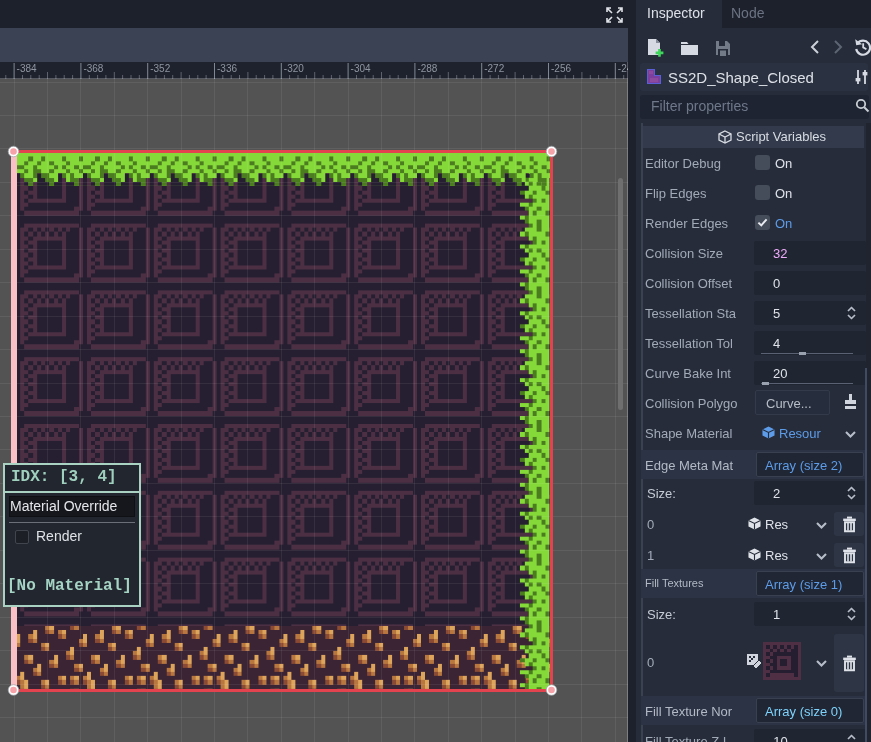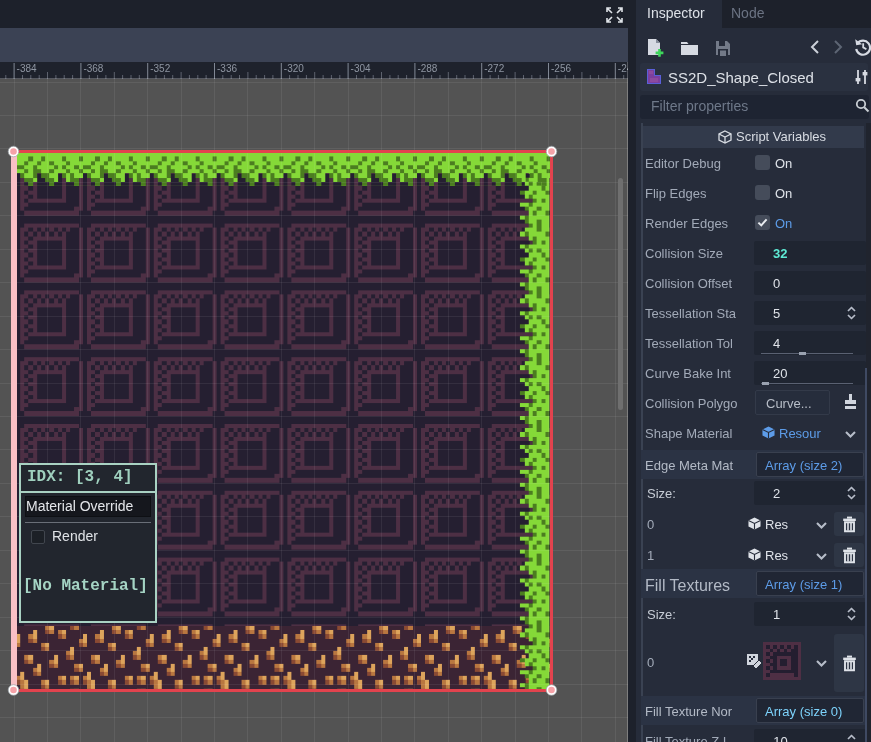--- a/index.html
+++ b/index.html
@@ -482,21 +482,21 @@
           <circle cx="13.5" cy="72.5" r="3.3"></circle>
           <circle cx="551.5" cy="72.5" r="3.3"></circle>
           <circle cx="551.5" cy="611" r="3.3"></circle>
           <circle cx="13.5" cy="611" r="3.3"></circle>
         </g>
       </g>
     </svg>
 
     <div class="abs" style="left:618px;top:99px;width:5px;height:232px;background:#6f6f6f;border-radius:3px;"></div>
 
-    <div class="abs" style="left:3px;top:384px;width:138px;height:160px;background:#22262e;border:2px solid #a9d2c3;margin-left:16px;">
+    <div class="abs" style="left:3px;top:384px;width:138px;height:144px;background:#22262e;border:2px solid #a9d2c3;">
       <div class="abs" style="left:6px;top:3px;width:128px;height:20px;font-family:'Liberation Mono',monospace;font-size:16px;font-weight:bold;color:#9fd0be;">IDX: [3, 4]</div>
       <div class="abs" style="left:0;top:26px;width:134px;height:2px;background:#a9d2c3;"></div>
       <div class="abs" style="left:4px;top:31px;width:126px;height:21px;background:#15171d;border:1px solid #0e1014;color:#e4e6ea;font-size:14px;line-height:19px;">Material Override</div>
       <div class="abs" style="left:4px;top:57px;width:126px;height:1px;background:#6a6f78;"></div>
       <div class="abs" style="left:10px;top:65px;width:14px;height:14px;background:#1c2026;border:1px solid #41464e;border-radius:2px;"></div>
       <div class="abs" style="left:31px;top:63px;color:#dfe2e6;font-size:14px;">Render</div>
       <div class="abs" style="left:2px;top:112px;width:134px;font-family:'Liberation Mono',monospace;font-size:16px;font-weight:bold;color:#a5d4c4;">[No Material]</div>
     </div>
   </div>
 
@@ -587,21 +587,21 @@
         <div class="abs" style="left:119px;top:62px;width:15px;height:15px;background:#454c5a;border-radius:3px;"></div>
         <div class="abs" style="left:139px;top:63px;font-size:13px;color:#dfe3e9;font-weight:normal;white-space:nowrap;">On</div>
         <div class="abs" style="left:9px;top:93px;width:106px;font-size:13px;color:#a2aab8;white-space:nowrap;overflow:hidden;">Render Edges</div>
         <div class="abs" style="left:119px;top:92px;width:15px;height:15px;background:#454c5a;border-radius:3px;"></div>
         <svg class="abs" style="left:119px;top:92px" width="15" height="15" viewBox="0 0 15 15">
           <path d="M3.4 7.6 L6.3 10.4 L11.6 4.4" stroke="#e8ebef" stroke-width="2" fill="none"></path>
         </svg>
         <div class="abs" style="left:139px;top:93px;font-size:13px;color:#5d9ce8;font-weight:normal;white-space:nowrap;">On</div>
         <div class="abs" style="left:9px;top:123px;width:106px;font-size:13px;color:#a2aab8;white-space:nowrap;overflow:hidden;">Collision Size</div>
         <div class="abs" style="left:118px;top:118px;width:112px;height:24px;background:#1f2531;border-radius:2px;"></div>
-        <div class="abs" style="left:137px;top:123px;font-size:13px;color:#5eead4;font-weight:bold;white-space:nowrap;">32</div>
+        <div class="abs" style="left:137px;top:123px;font-size:13px;color:#f0abfc;font-weight:normal;white-space:nowrap;">32</div>
         <div class="abs" style="left:9px;top:153px;width:106px;font-size:13px;color:#a2aab8;white-space:nowrap;overflow:hidden;">Collision Offset</div>
         <div class="abs" style="left:118px;top:148px;width:112px;height:24px;background:#1f2531;border-radius:2px;"></div>
         <div class="abs" style="left:137px;top:153px;font-size:13px;color:#dfe3e9;font-weight:normal;white-space:nowrap;">0</div>
         <div class="abs" style="left:9px;top:183px;width:106px;font-size:13px;color:#a2aab8;white-space:nowrap;overflow:hidden;">Tessellation Sta</div>
         <div class="abs" style="left:118px;top:178px;width:112px;height:24px;background:#1f2531;border-radius:2px;"></div>
         <div class="abs" style="left:137px;top:183px;font-size:13px;color:#dfe3e9;font-weight:normal;white-space:nowrap;">5</div>
         <svg class="abs" style="left:210px;top:182px" width="11" height="16" viewBox="0 0 11 16">
           <path d="M2 6 L5.5 2.5 L9 6 M2 10 L5.5 13.5 L9 10" stroke="#b7bdc9" stroke-width="1.7" fill="none" stroke-linejoin="round"></path>
         </svg>
         <div class="abs" style="left:9px;top:213px;width:106px;font-size:13px;color:#a2aab8;white-space:nowrap;overflow:hidden;">Tessellation Tol</div>
@@ -668,21 +668,21 @@
           <path d="M2 2 L6.5 6.5 L11 2" stroke="#b7bdc9" stroke-width="2.1" fill="none"></path>
         </svg>
         <div class="abs" style="left:198px;top:420px;width:30px;height:24px;background:#2e3645;border-radius:3px;"></div>
         <svg class="abs" style="left:205.5px;top:423.5px" width="15" height="17" viewBox="0 0 15 17">
       <rect x="1.2" y="2.6" width="12.6" height="2.4" fill="#dfe3e9"></rect>
       <rect x="5" y="0.6" width="5" height="2" fill="#dfe3e9"></rect>
       <path d="M3 6.3 h9 v9 h-9 z" fill="none" stroke="#dfe3e9" stroke-width="1.9"></path>
       <path d="M6 7 v7.5 M9 7 v7.5" stroke="#dfe3e9" stroke-width="1.6"></path>
     </svg>
         <div class="abs" style="left:5px;top:446px;width:230px;height:29px;background:#2b3344;"></div>
-        <div class="abs" style="left:9px;top:454px;width:106px;font-size:16px;color:#b3bac6;white-space:nowrap;overflow:hidden;">Fill Textures</div>
+        <div class="abs" style="left:9px;top:454px;width:106px;font-size:11px;color:#b3bac6;white-space:nowrap;overflow:hidden;">Fill Textures</div>
         <div class="abs" style="left:120px;top:448px;width:108px;height:25px;background:#202634;border:1px solid #39404f;border-radius:2px;"></div>
         <div class="abs" style="left:129px;top:454px;font-size:13px;color:#5d9ce8;font-weight:normal;white-space:nowrap;">Array (size 1)</div>
         <div class="abs" style="left:11px;top:484px;width:106px;font-size:13px;color:#c6ccd5;white-space:nowrap;overflow:hidden;">Size:</div>
         <div class="abs" style="left:118px;top:479px;width:112px;height:24px;background:#1f2531;border-radius:2px;"></div>
         <div class="abs" style="left:137px;top:484px;font-size:13px;color:#dfe3e9;font-weight:normal;white-space:nowrap;">1</div>
         <svg class="abs" style="left:210px;top:483px" width="11" height="16" viewBox="0 0 11 16">
           <path d="M2 6 L5.5 2.5 L9 6 M2 10 L5.5 13.5 L9 10" stroke="#b7bdc9" stroke-width="1.7" fill="none" stroke-linejoin="round"></path>
         </svg>
         <div class="abs" style="left:11px;top:532px;width:106px;font-size:13px;color:#a2aab8;white-space:nowrap;overflow:hidden;">0</div>
         <svg class="abs" style="left:111px;top:531px" width="15" height="15" viewBox="0 0 15 15" shape-rendering="crispEdges">

